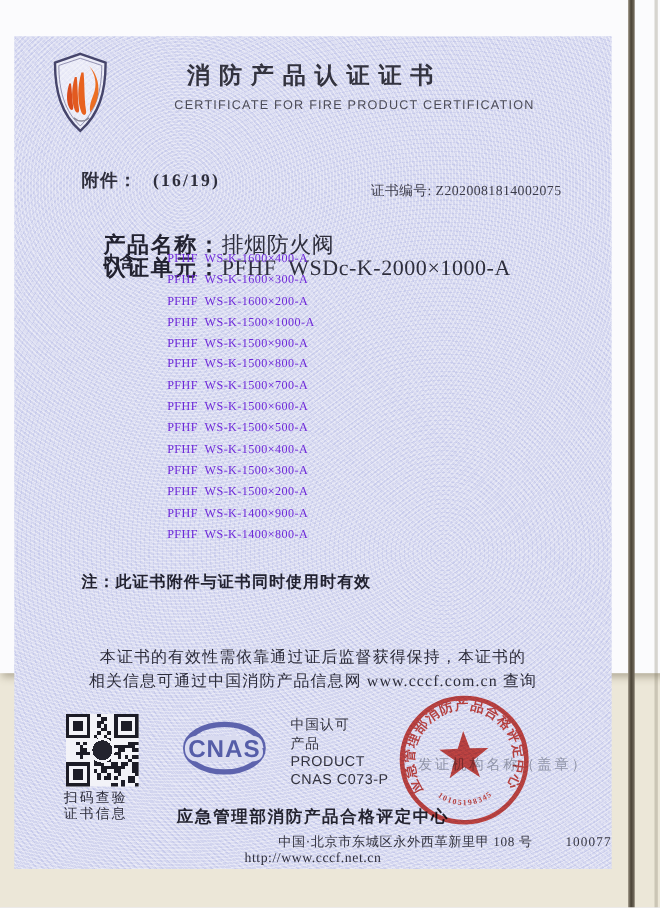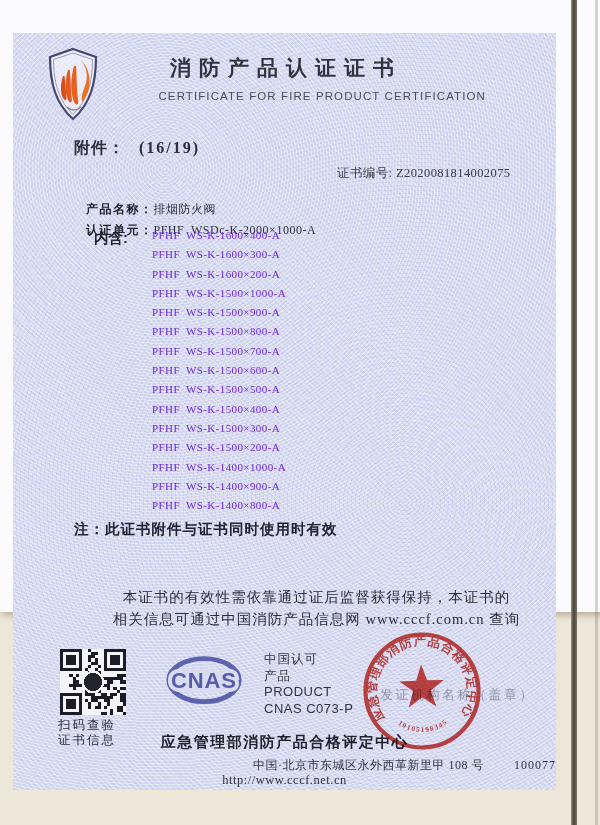--- a/index.html
+++ b/index.html
@@ -26,37 +26,37 @@
       repeating-radial-gradient(circle at 28% 18%, rgba(255,255,255,.35) 0 1px, rgba(0,0,0,0) 1px 3px),
       repeating-radial-gradient(circle at 72% 62%, rgba(112,122,208,.12) 0 1px, rgba(0,0,0,0) 1px 4px),
       repeating-linear-gradient(45deg, rgba(255,255,255,.14) 0 2px, rgba(138,148,222,.07) 2px 4px);
   }
   .abs{position:absolute;}
   
   .title{left:106px;top:54px;width:360px;text-align:center;
     font-size:21px;font-weight:bold;letter-spacing:8px;color:#33333f;}
   .subtitle{left:86px;top:90px;width:400px;text-align:right;
     font-family:"Liberation Sans",sans-serif;font-size:11.5px;letter-spacing:1.1px;color:#4c4c58;}
-  .attachment{left:74px;top:138px;font-size:16px;font-weight:bold;letter-spacing:1px;}
+  .attachment{left:74px;top:154px;font-size:16px;font-weight:bold;letter-spacing:1px;}
   .attachment .val{font-weight:bold;margin-left:14px;letter-spacing:2px;}
   .certno{left:337px;top:165px;font-size:12.5px;letter-spacing:.4px;color:#3a3a48;}
   
-  .row{font-size:12px;white-space:pre;}
+  .row{font-size:20px;white-space:pre;}
   .row .lbl{font-family:"Liberation Sans",sans-serif;font-weight:bold;letter-spacing:1.5px;color:#222230;}
   .row .val{letter-spacing:.5px;}
   .r-name{left:74px;top:186px;}
   .r-unit{left:74px;top:207px;}
   .contains-lbl{left:74px;top:229px;width:74px;text-align:center;
     font-family:"Liberation Sans",sans-serif;font-weight:bold;font-size:14.5px;color:#222230;}
   .models{left:152px;top:229px;}
   .model-line{height:19.3px;font-size:11px;letter-spacing:.4px;white-space:pre;color:#6d28d9;}
   .note{left:74px;top:520px;font-family:"Liberation Sans",sans-serif;
     font-weight:bold;font-size:14.5px;letter-spacing:1px;color:#222230;}
   
-  .stmt{left:13px;width:543px;text-align:center;font-size:14.5px;letter-spacing:1px;color:#2c2c3a;margin-left:32px;}
+  .stmt{left:13px;width:543px;text-align:center;font-size:14.5px;letter-spacing:1px;color:#2c2c3a;}
   .stmt1{top:588px;} .stmt2{top:610px;}
   
   .qr{left:60px;top:649px;width:66px;height:66px;}
   .qr svg{width:100%;height:100%;}
   .qr-caption{left:58px;top:718px;width:80px;font-size:12.5px;letter-spacing:2px;
     line-height:15px;color:#2c2c3a;}
   .cnas{left:160px;top:652px;width:88px;height:58px;}
   .accr{left:264px;top:651px;font-size:12.5px;line-height:16.5px;letter-spacing:1px;color:#33333f;}
   .accr .en{font-family:"Liberation Sans",sans-serif;font-size:13px;letter-spacing:.5px;}
   .stamp-placeholder{left:380px;top:686px;font-size:13px;letter-spacing:2.5px;color:#9094a8;z-index:1;}
@@ -107,21 +107,20 @@
       <div class="model-line">PFHF  WS-K-1600×200-A</div>
       <div class="model-line">PFHF  WS-K-1500×1000-A</div>
       <div class="model-line">PFHF  WS-K-1500×900-A</div>
       <div class="model-line">PFHF  WS-K-1500×800-A</div>
       <div class="model-line">PFHF  WS-K-1500×700-A</div>
       <div class="model-line">PFHF  WS-K-1500×600-A</div>
       <div class="model-line">PFHF  WS-K-1500×500-A</div>
       <div class="model-line">PFHF  WS-K-1500×400-A</div>
       <div class="model-line">PFHF  WS-K-1500×300-A</div>
       <div class="model-line">PFHF  WS-K-1500×200-A</div>
-      <div class="model-line">PFHF  WS-K-1400×1000-A</div>
       <div class="model-line">PFHF  WS-K-1400×900-A</div>
       <div class="model-line">PFHF  WS-K-1400×800-A</div>
     </div>
 
   <div class="abs note">注：此证书附件与证书同时使用时有效</div>
 
   <div class="abs stmt stmt1">本证书的有效性需依靠通过证后监督获得保持，本证书的</div>
   <div class="abs stmt stmt2">相关信息可通过中国消防产品信息网 www.cccf.com.cn 查询</div>
 
   <div class="abs qr">

